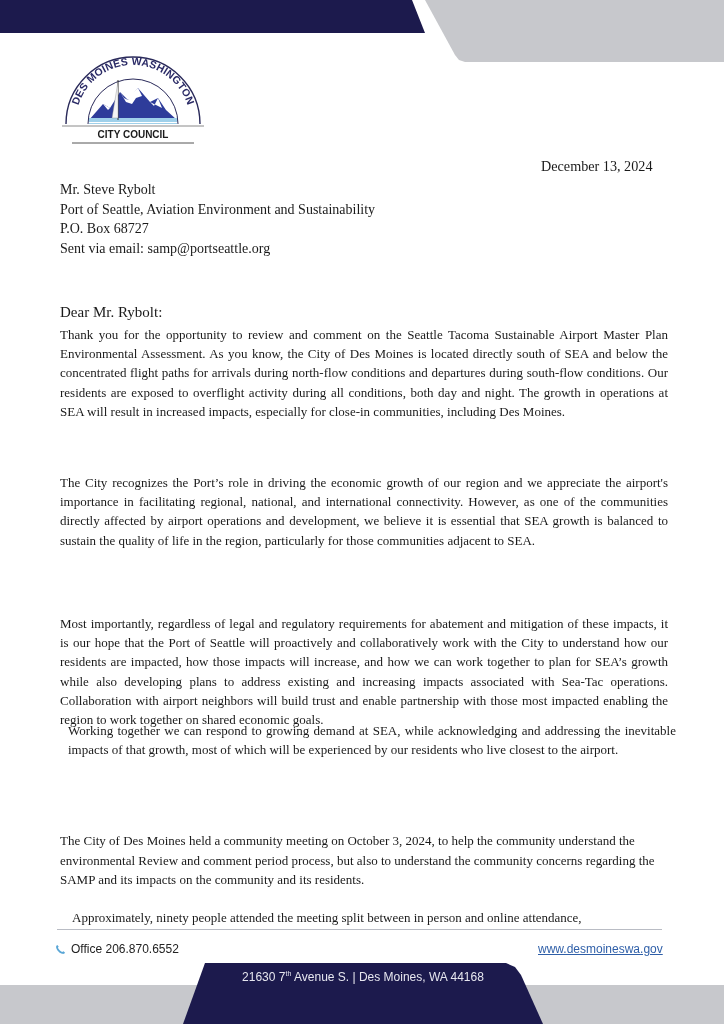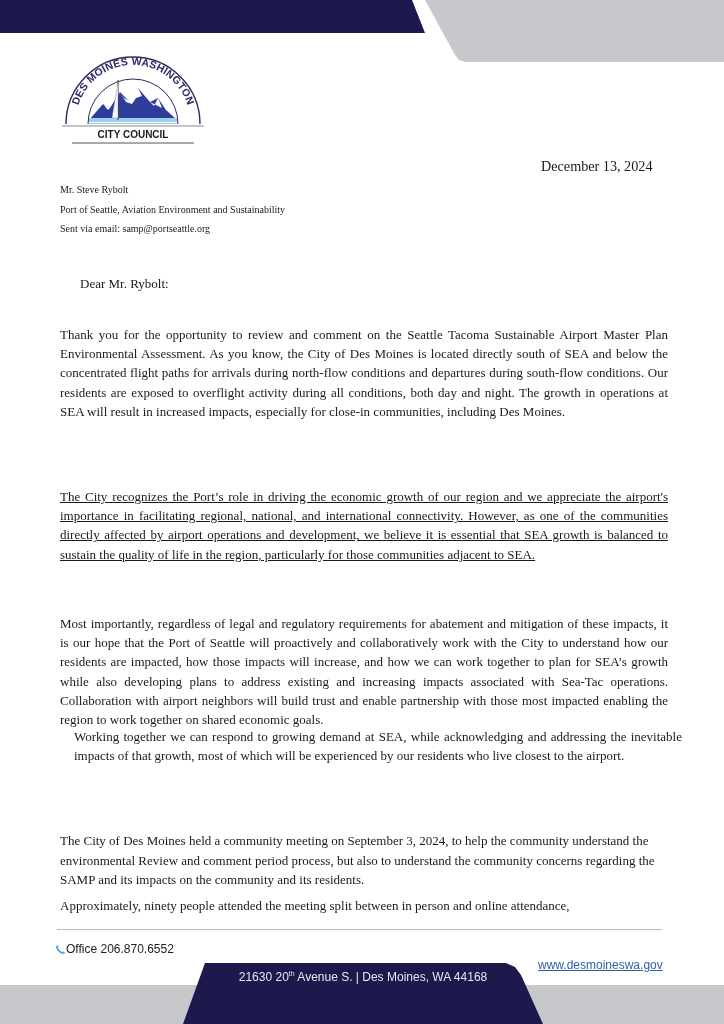--- a/index.html
+++ b/index.html
@@ -6,38 +6,38 @@
     body { width: 724px; height: 1024px; position: relative; overflow: hidden; font-family: "Liberation Serif", serif; color: #1a1a1a; }
 
     .hdr-navy { position: absolute; left: 0; top: 0; width: 425px; height: 33px; background: #1c1a4d; clip-path: polygon(0 0, 412px 0, 425px 33px, 0 33px); }
     .hdr-gray { position: absolute; left: 425px; top: 0; width: 299px; height: 62px; background: #c7c8cc; clip-path: polygon(0 0, 299px 0, 299px 62px, 40px 62px, 34px 60px, 30px 55px); border-bottom-left-radius: 10px; }
 
     .logo { position: absolute; left: 58px; top: 52px; width: 150px; height: 92px; }
     .logo svg { width: 150px; height: 92px; display: block; }
 
     .date { position: absolute; left: 541px; top: 158px; font-size: 14.2px; text-align: center; }
 
-    .address { position: absolute; left: 60px; top: 180px; font-size: 10px; line-height: 19.6px; }
+    .address { position: absolute; left: 60px; top: 180px; font-size: 14px; line-height: 19.6px; }
     .address div { white-space: nowrap; }
 
-    .salutation { position: absolute; left: 60px; top: 276px; font-size: 13px; margin-left: 20px; }
+    .salutation { position: absolute; left: 60px; top: 304px; font-size: 15px; }
 
     .body-text { position: absolute; left: 60px; width: 608px; font-size: 13px; line-height: 19.2px; text-align: justify; }
     .p1 { top: 325px; }
-    .p2 { top: 487px; text-decoration: underline; }
+    .p2 { top: 473px; }
     .p3 { top: 614px; }
     .p4 { top: 713px; }
     .p5 { top: 831px; text-align: left; width: 600px; line-height: 19.6px; }
     .p6 { top: 896px; text-align: left; width: 600px; }
 
     .divider { position: absolute; left: 57px; top: 929px; width: 605px; height: 1px; background: #b9bcc4; }
 
-    .office { position: absolute; left: 55px; top: 942px; font-family: "Liberation Sans", sans-serif; font-size: 12px; color: #222; display: flex; align-items: center; }
+    .office { position: absolute; left: 55px; top: 942px; font-family: "Liberation Sans", sans-serif; font-size: 12px; color: #222; display: flex; align-items: center; gap: 5px; }
     .phone-icon { width: 11px; height: 11px; display: inline-block; }
-    .website { position: absolute; left: 538px; top: 942px; font-family: "Liberation Sans", sans-serif; font-size: 12px; color: #2f5fa8; text-decoration: underline; margin-top: 16px; }
+    .website { position: absolute; left: 538px; top: 942px; font-family: "Liberation Sans", sans-serif; font-size: 12px; color: #2f5fa8; text-decoration: underline; }
 
     .ftr-gray { position: absolute; left: 0; top: 985px; width: 724px; height: 39px; background: #c7c8cc; }
     .ftr-navy { position: absolute; left: 183px; top: 963px; width: 360px; height: 61px; background: #1c1a4d; clip-path: polygon(22px 0, 323px 0, 332px 4px, 338px 12px, 360px 61px, 0 61px); }
     .ftr-address { position: absolute; left: 230px; top: 970px; width: 266px; text-align: center; font-family: "Liberation Sans", sans-serif; font-size: 12px; color: #e6e6ef; white-space: nowrap; }
     .ftr-address sup { font-size: 7px; }
   </style>
 </head>
 <body>
 
 <div class="hdr-navy"></div>
@@ -65,38 +65,39 @@
     <text x="75" y="86" text-anchor="middle" font-family="Liberation Sans, sans-serif" font-size="10" font-weight="bold" fill="#1a1a1a">CITY COUNCIL</text>
     <line x1="14" y1="91" x2="136" y2="91" stroke="#555" stroke-width="1"></line>
   </svg>
 </div>
 
 <div class="date">December 13, 2024</div>
 
 <div class="address">
   <div>Mr. Steve Rybolt</div>
   <div>Port of Seattle, Aviation Environment and Sustainability</div>
+  <div>P.O. Box 68727</div>
   <div>Sent via email: samp@portseattle.org</div>
 </div>
 
 <div class="salutation">Dear Mr. Rybolt:</div>
 
 <p class="body-text p1" style="margin:0">Thank you for the opportunity to review and comment on the Seattle Tacoma Sustainable Airport Master Plan Environmental Assessment. As you know, the City of Des Moines is located directly south of SEA and below the concentrated flight paths for arrivals during north-flow conditions and departures during south-flow conditions. Our residents are exposed to overflight activity during all conditions, both day and night. The growth in operations at SEA will result in increased impacts, especially for close-in communities, including Des Moines.</p>
 <p class="body-text p2" style="margin:0">The City recognizes the Port’s role in driving the economic growth of our region and we appreciate the airport's importance in facilitating regional, national, and international connectivity. However, as one of the communities directly affected by airport operations and development, we believe it is essential that SEA growth is balanced to sustain the quality of life in the region, particularly for those communities adjacent to SEA.</p>
 <p class="body-text p3" style="margin:0">Most importantly, regardless of legal and regulatory requirements for abatement and mitigation of these impacts, it is our hope that the Port of Seattle will proactively and collaboratively work with the City to understand how our residents are impacted, how those impacts will increase, and how we can work together to plan for SEA’s growth while also developing plans to address existing and increasing impacts associated with Sea-Tac operations. Collaboration with airport neighbors will build trust and enable partnership with those most impacted enabling the region to work together on shared economic goals.</p>
-<p class="body-text p4" style="margin:14px">Working together we can respond to growing demand at SEA, while acknowledging and addressing the inevitable impacts of that growth, most of which will be experienced by our residents who live closest to the airport.</p>
-<p class="body-text p5" style="margin:0">The City of Des Moines held a community meeting on September 3, 2024, to help the community understand the environmental Review and comment period process, but also to understand the community concerns regarding the SAMP and its impacts on the community and its residents.</p>
-<p class="body-text p6" style="margin:0">Approximately, ninety people attended the meeting split between in person and online attendance,</p>
+<p class="body-text p4" style="margin:8px">Working together we can respond to growing demand at SEA, while acknowledging and addressing the inevitable impacts of that growth, most of which will be experienced by our residents who live closest to the airport.</p>
+<p class="body-text p5" style="margin:0">The City of Des Moines held a community meeting on October 3, 2024, to help the community understand the environmental Review and comment period process, but also to understand the community concerns regarding the SAMP and its impacts on the community and its residents.</p>
+<p class="body-text p6" style="margin:12px">Approximately, ninety people attended the meeting split between in person and online attendance,</p>
 
 <div class="divider"></div>
 
 <div class="office">
   <svg class="phone-icon" viewBox="0 0 12 12">
     <path d="M2.5 1 C1.5 1.5 1 2.5 1.3 4 C2 7 5 10 8 10.7 C9.5 11 10.5 10.5 11 9.5 L9.3 8 L7.8 8.8 C6 8 4 6 3.2 4.2 L4 2.7 Z" fill="#5aa6d6"></path>
   </svg>
   <span>Office 206.870.6552</span>
 </div>
 
 <a class="website">www.desmoineswa.gov</a>
 
 <div class="ftr-gray"></div>
 <div class="ftr-navy"></div>
-<div class="ftr-address"><span>21630 20</span><sup>th</sup><span> Avenue S. | Des Moines, WA 44168</span></div>
+<div class="ftr-address"><span>21630 7</span><sup>th</sup><span> Avenue S. | Des Moines, WA 44168</span></div>
 
 </body></html>

